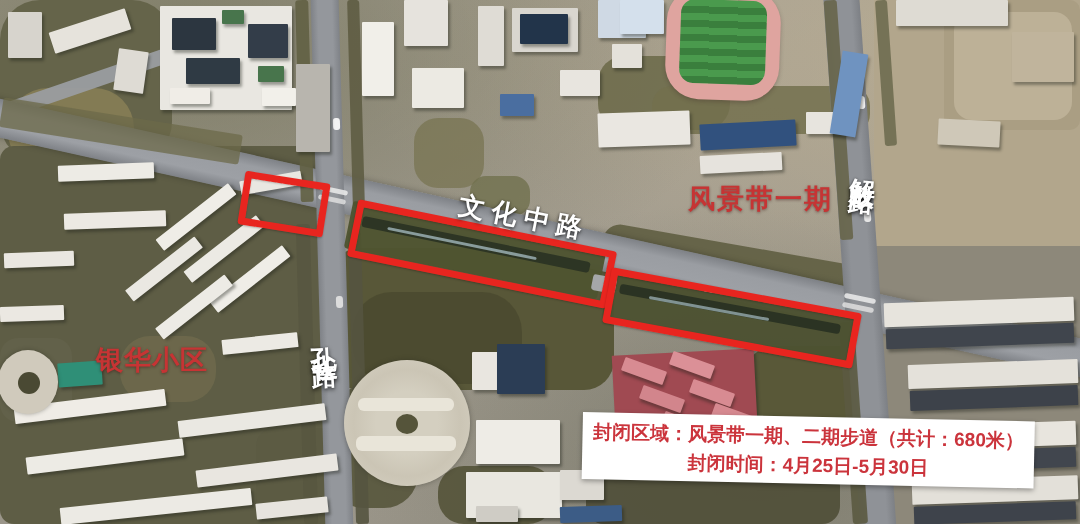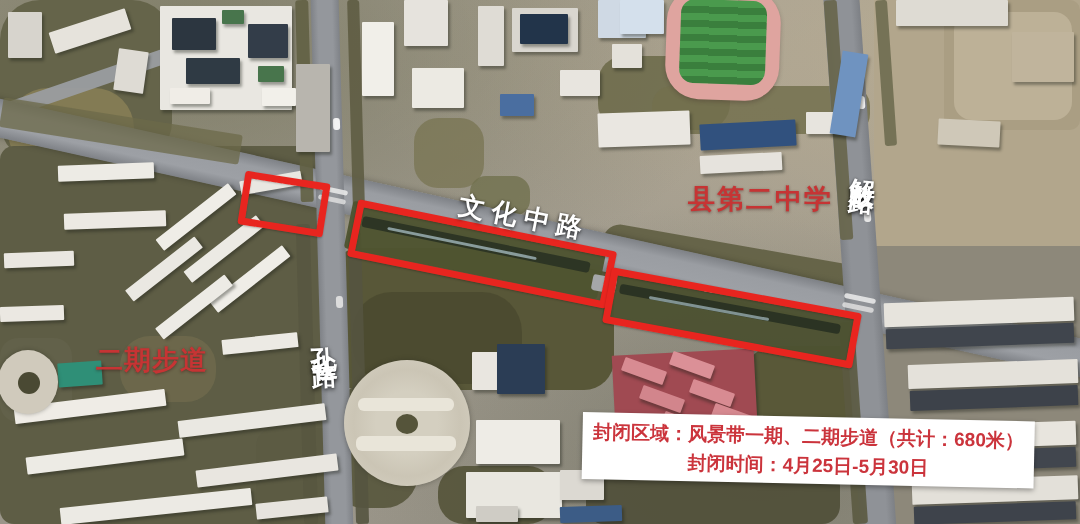--- a/index.html
+++ b/index.html
@@ -240,20 +240,20 @@
   </div>
 
   <div class="closure" id="closure-1"></div>
   <div class="closure" id="closure-2"></div>
   <div class="closure" id="closure-3"></div>
 
   <div class="road-label" id="label-wenhua">文化中路</div>
   <div class="road-label v" id="label-kongque">孔雀路</div>
   <div class="road-label v" id="label-jiefang">解放路</div>
 
-  <div class="place-label" id="label-school">县第二中学</div>
-  <div class="place-label" id="label-yinhua">二期步道</div>
+  <div class="place-label" id="label-school">风景带一期</div>
+  <div class="place-label" id="label-yinhua">银华小区</div>
 
   <div id="notice">
     <div class="notice-line">封闭区域：风景带一期、二期步道（共计：680米）</div>
     <div class="notice-line">封闭时间：4月25日-5月30日</div>
   </div>
 </div>
 
 </body></html>

